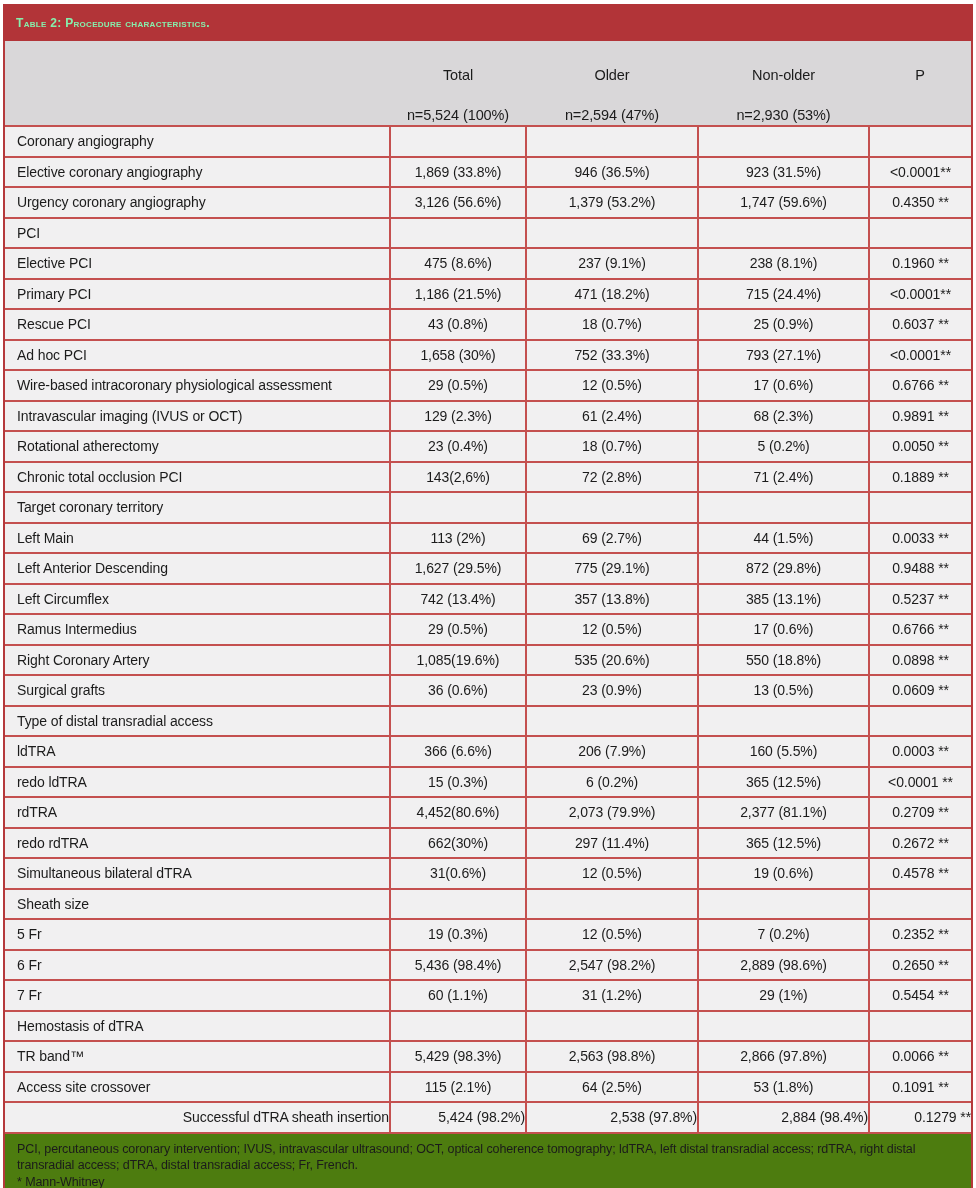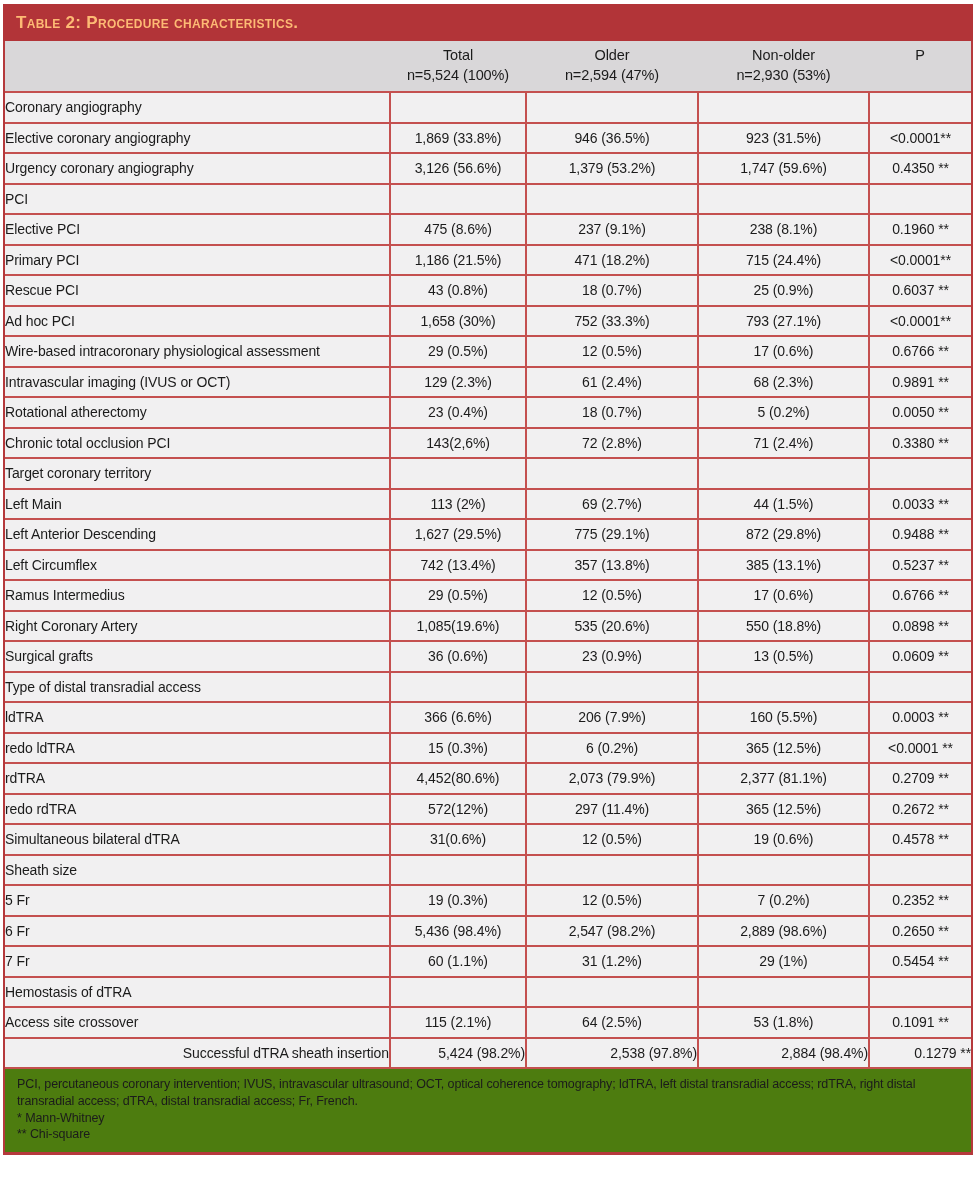--- a/index.html
+++ b/index.html
@@ -17,24 +17,24 @@
   }
   .title-bar {
     background: #b23438;
     height: 37px;
     display: flex;
     align-items: center;
     padding: 0 13px;
     box-sizing: border-box;
   }
   .title-text {
-    color: #fdba74;
+    color: #86efac;
     font-variant: small-caps;
     font-weight: bold;
-    font-size: 17px;
+    font-size: 12px;
     letter-spacing: 0.3px;
   }
   .frame {
     border-left: 2px solid #b5393c;
     border-right: 2px solid #b5393c;
   }
   table.proc-table {
     width: 100%;
     border-collapse: collapse;
     table-layout: fixed;
@@ -43,36 +43,36 @@
     background: #d9d7d9;
     height: 46px;
     font-weight: normal;
     font-size: 14.5px;
     line-height: 1.38;
     text-align: center;
     vertical-align: top;
     padding: 4px 0 0 0;
     letter-spacing: -0.1px;
   }
-  thead th .h1, thead th .h2 { white-space: nowrap; }
+  thead th .h1, thead th .h2 { white-space: nowrap; margin-top: 20px; }
   tbody td {
     background: #f1f0f1;
     border-top: 2px solid #c4504f;
     height: 28.5px;
     font-size: 14px;
     letter-spacing: -0.1px;
     padding: 0;
   }
   tbody tr:last-child td { border-bottom: 2px solid #c4504f; text-align: right; }
   td.val {
     text-align: center;
     border-left: 2px solid #c4504f;
     white-space: nowrap;
   }
-  td.rowlabel { }
+  td.rowlabel { padding-left: 12px; }
   td.rowlabel.indent { }
   .footnote {
     background: #4d7c0f;
     padding: 7px 12px 9px 12px;
     font-size: 12.5px;
     line-height: 1.34;
     border-bottom: 3px solid #b5393c;
     letter-spacing: -0.1px;
   }
   .footnote p { margin: 0; }
@@ -189,21 +189,21 @@
             <td class="val">23 (0.4%)</td>
             <td class="val">18 (0.7%)</td>
             <td class="val">5 (0.2%)</td>
             <td class="val">0.0050 **</td>
           </tr>
           <tr>
             <td class="rowlabel indent">Chronic total occlusion PCI</td>
             <td class="val">143(2,6%)</td>
             <td class="val">72 (2.8%)</td>
             <td class="val">71 (2.4%)</td>
-            <td class="val">0.3380 **</td>
+            <td class="val">0.1889 **</td>
           </tr>
           <tr>
             <td class="rowlabel section">Target coronary territory</td>
             <td class="val"></td>
             <td class="val"></td>
             <td class="val"></td>
             <td class="val"></td>
           </tr>
           <tr>
             <td class="rowlabel indent">Left Main</td>
@@ -270,21 +270,21 @@
           </tr>
           <tr>
             <td class="rowlabel indent">rdTRA</td>
             <td class="val">4,452(80.6%)</td>
             <td class="val">2,073 (79.9%)</td>
             <td class="val">2,377 (81.1%)</td>
             <td class="val">0.2709 **</td>
           </tr>
           <tr>
             <td class="rowlabel indent">redo rdTRA</td>
-            <td class="val">572(12%)</td>
+            <td class="val">662(30%)</td>
             <td class="val">297 (11.4%)</td>
             <td class="val">365 (12.5%)</td>
             <td class="val">0.2672 **</td>
           </tr>
           <tr>
             <td class="rowlabel indent">Simultaneous bilateral dTRA</td>
             <td class="val">31(0.6%)</td>
             <td class="val">12 (0.5%)</td>
             <td class="val">19 (0.6%)</td>
             <td class="val">0.4578 **</td>
@@ -316,20 +316,27 @@
             <td class="val">31 (1.2%)</td>
             <td class="val">29 (1%)</td>
             <td class="val">0.5454 **</td>
           </tr>
           <tr>
             <td class="rowlabel section">Hemostasis of dTRA</td>
             <td class="val"></td>
             <td class="val"></td>
             <td class="val"></td>
             <td class="val"></td>
+          </tr>
+          <tr>
+            <td class="rowlabel indent">TR band™</td>
+            <td class="val">5,429 (98.3%)</td>
+            <td class="val">2,563 (98.8%)</td>
+            <td class="val">2,866 (97.8%)</td>
+            <td class="val">0.0066 **</td>
           </tr>
           <tr>
             <td class="rowlabel plain">Access site crossover</td>
             <td class="val">115 (2.1%)</td>
             <td class="val">64 (2.5%)</td>
             <td class="val">53 (1.8%)</td>
             <td class="val">0.1091 **</td>
           </tr>
           <tr>
             <td class="rowlabel plain">Successful dTRA sheath insertion</td>

